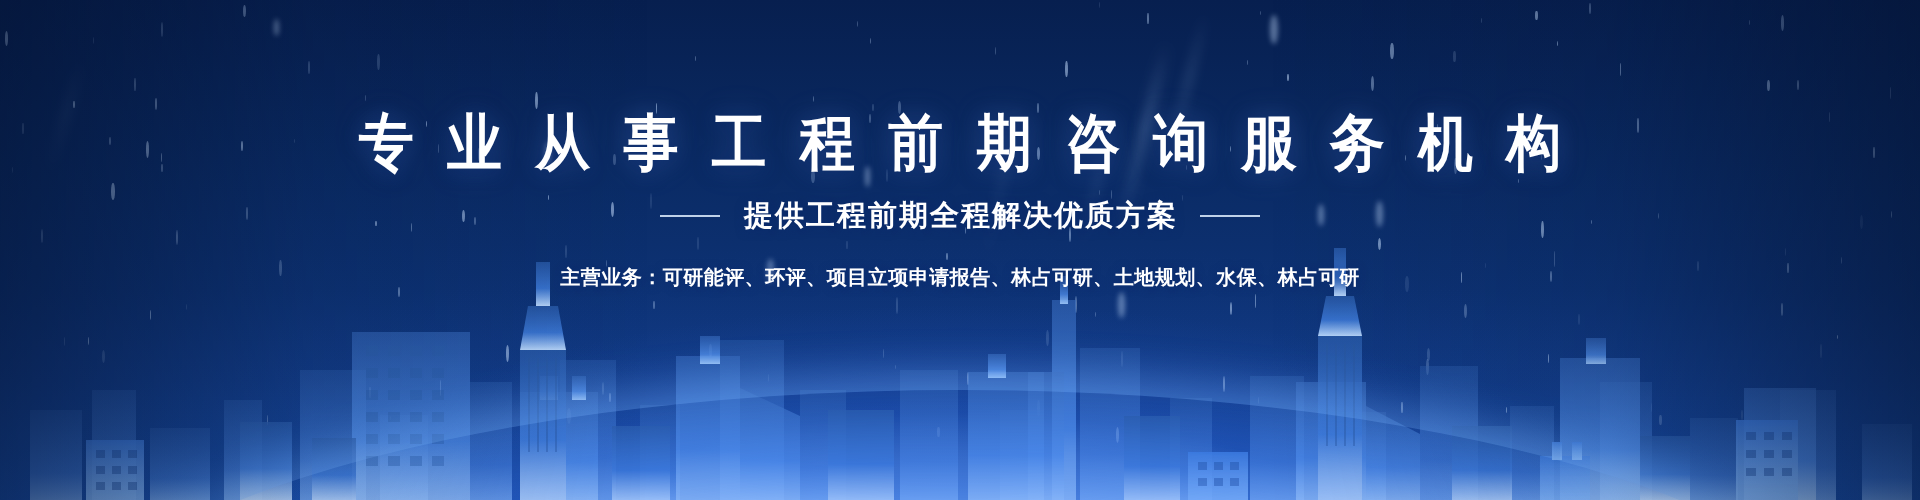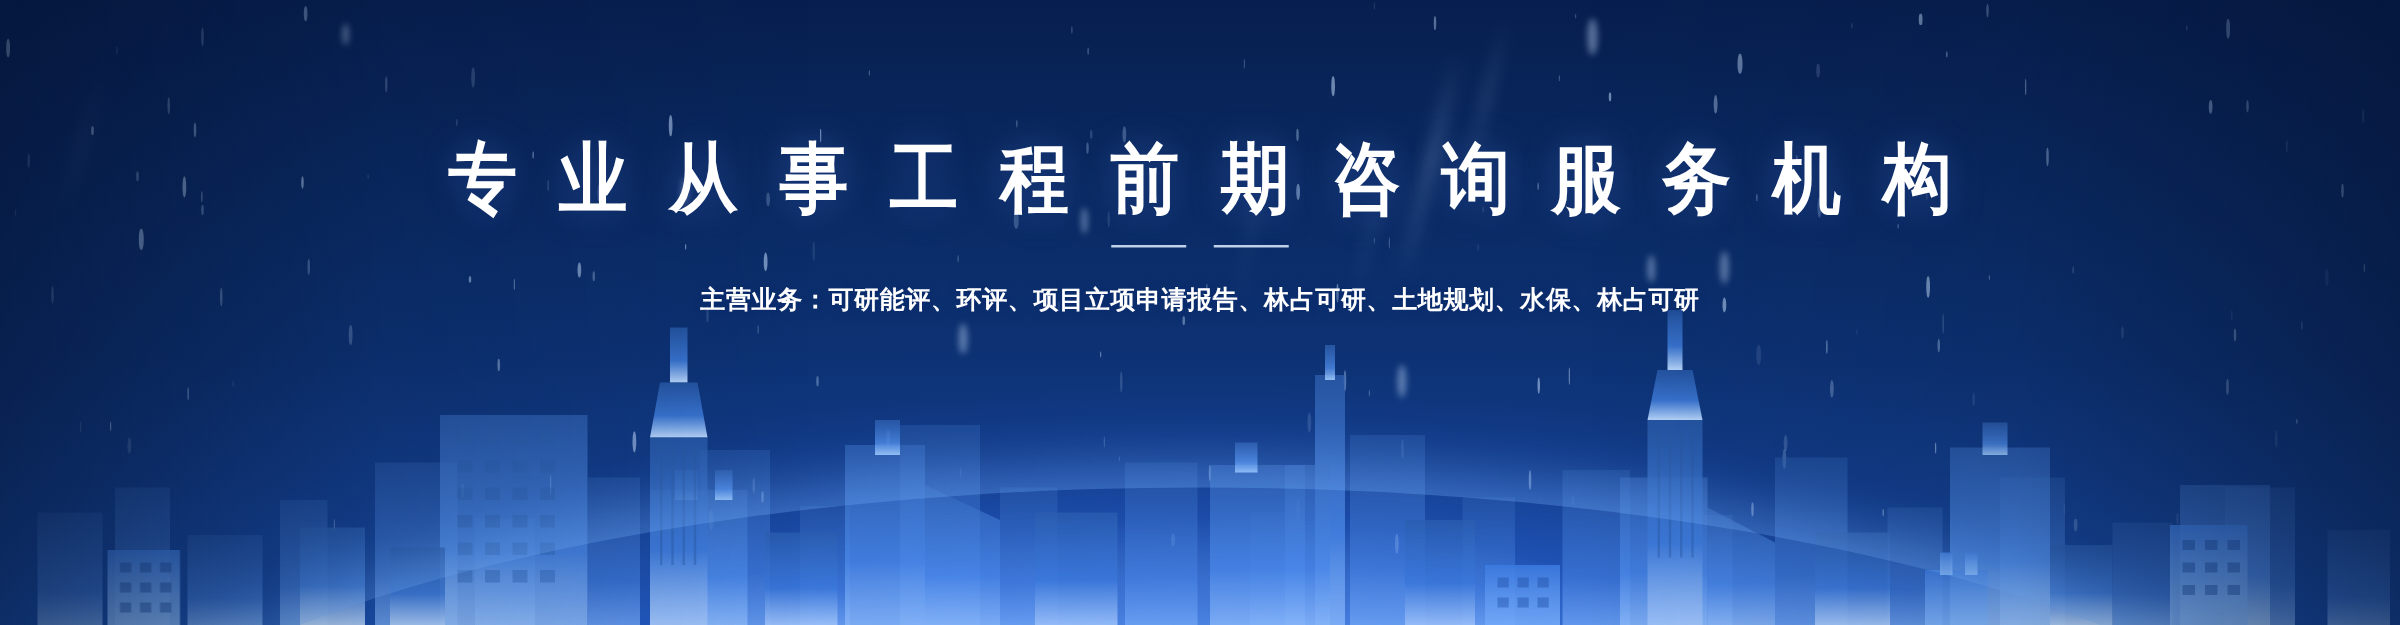--- a/index.html
+++ b/index.html
@@ -490,19 +490,20 @@
   <div class="horizon"></div>
   <div class="horizon-line"></div>
 
   <div class="vignette"></div>
 
   <div class="content">
     <div class="headline">专 业 从 事 工 程 前 期 咨 询 服 务 机 构</div>
 
     <div class="sub-row">
       <span class="rule"></span>
+      <span class="subtitle">提供工程前期全程解决优质方案</span>
       <span class="rule"></span>
     </div>
 
     <div class="services">主营业务：可研能评、环评、项目立项申请报告、林占可研、土地规划、水保、林占可研</div>
   </div>
 
 </div>
 
 </body></html>

